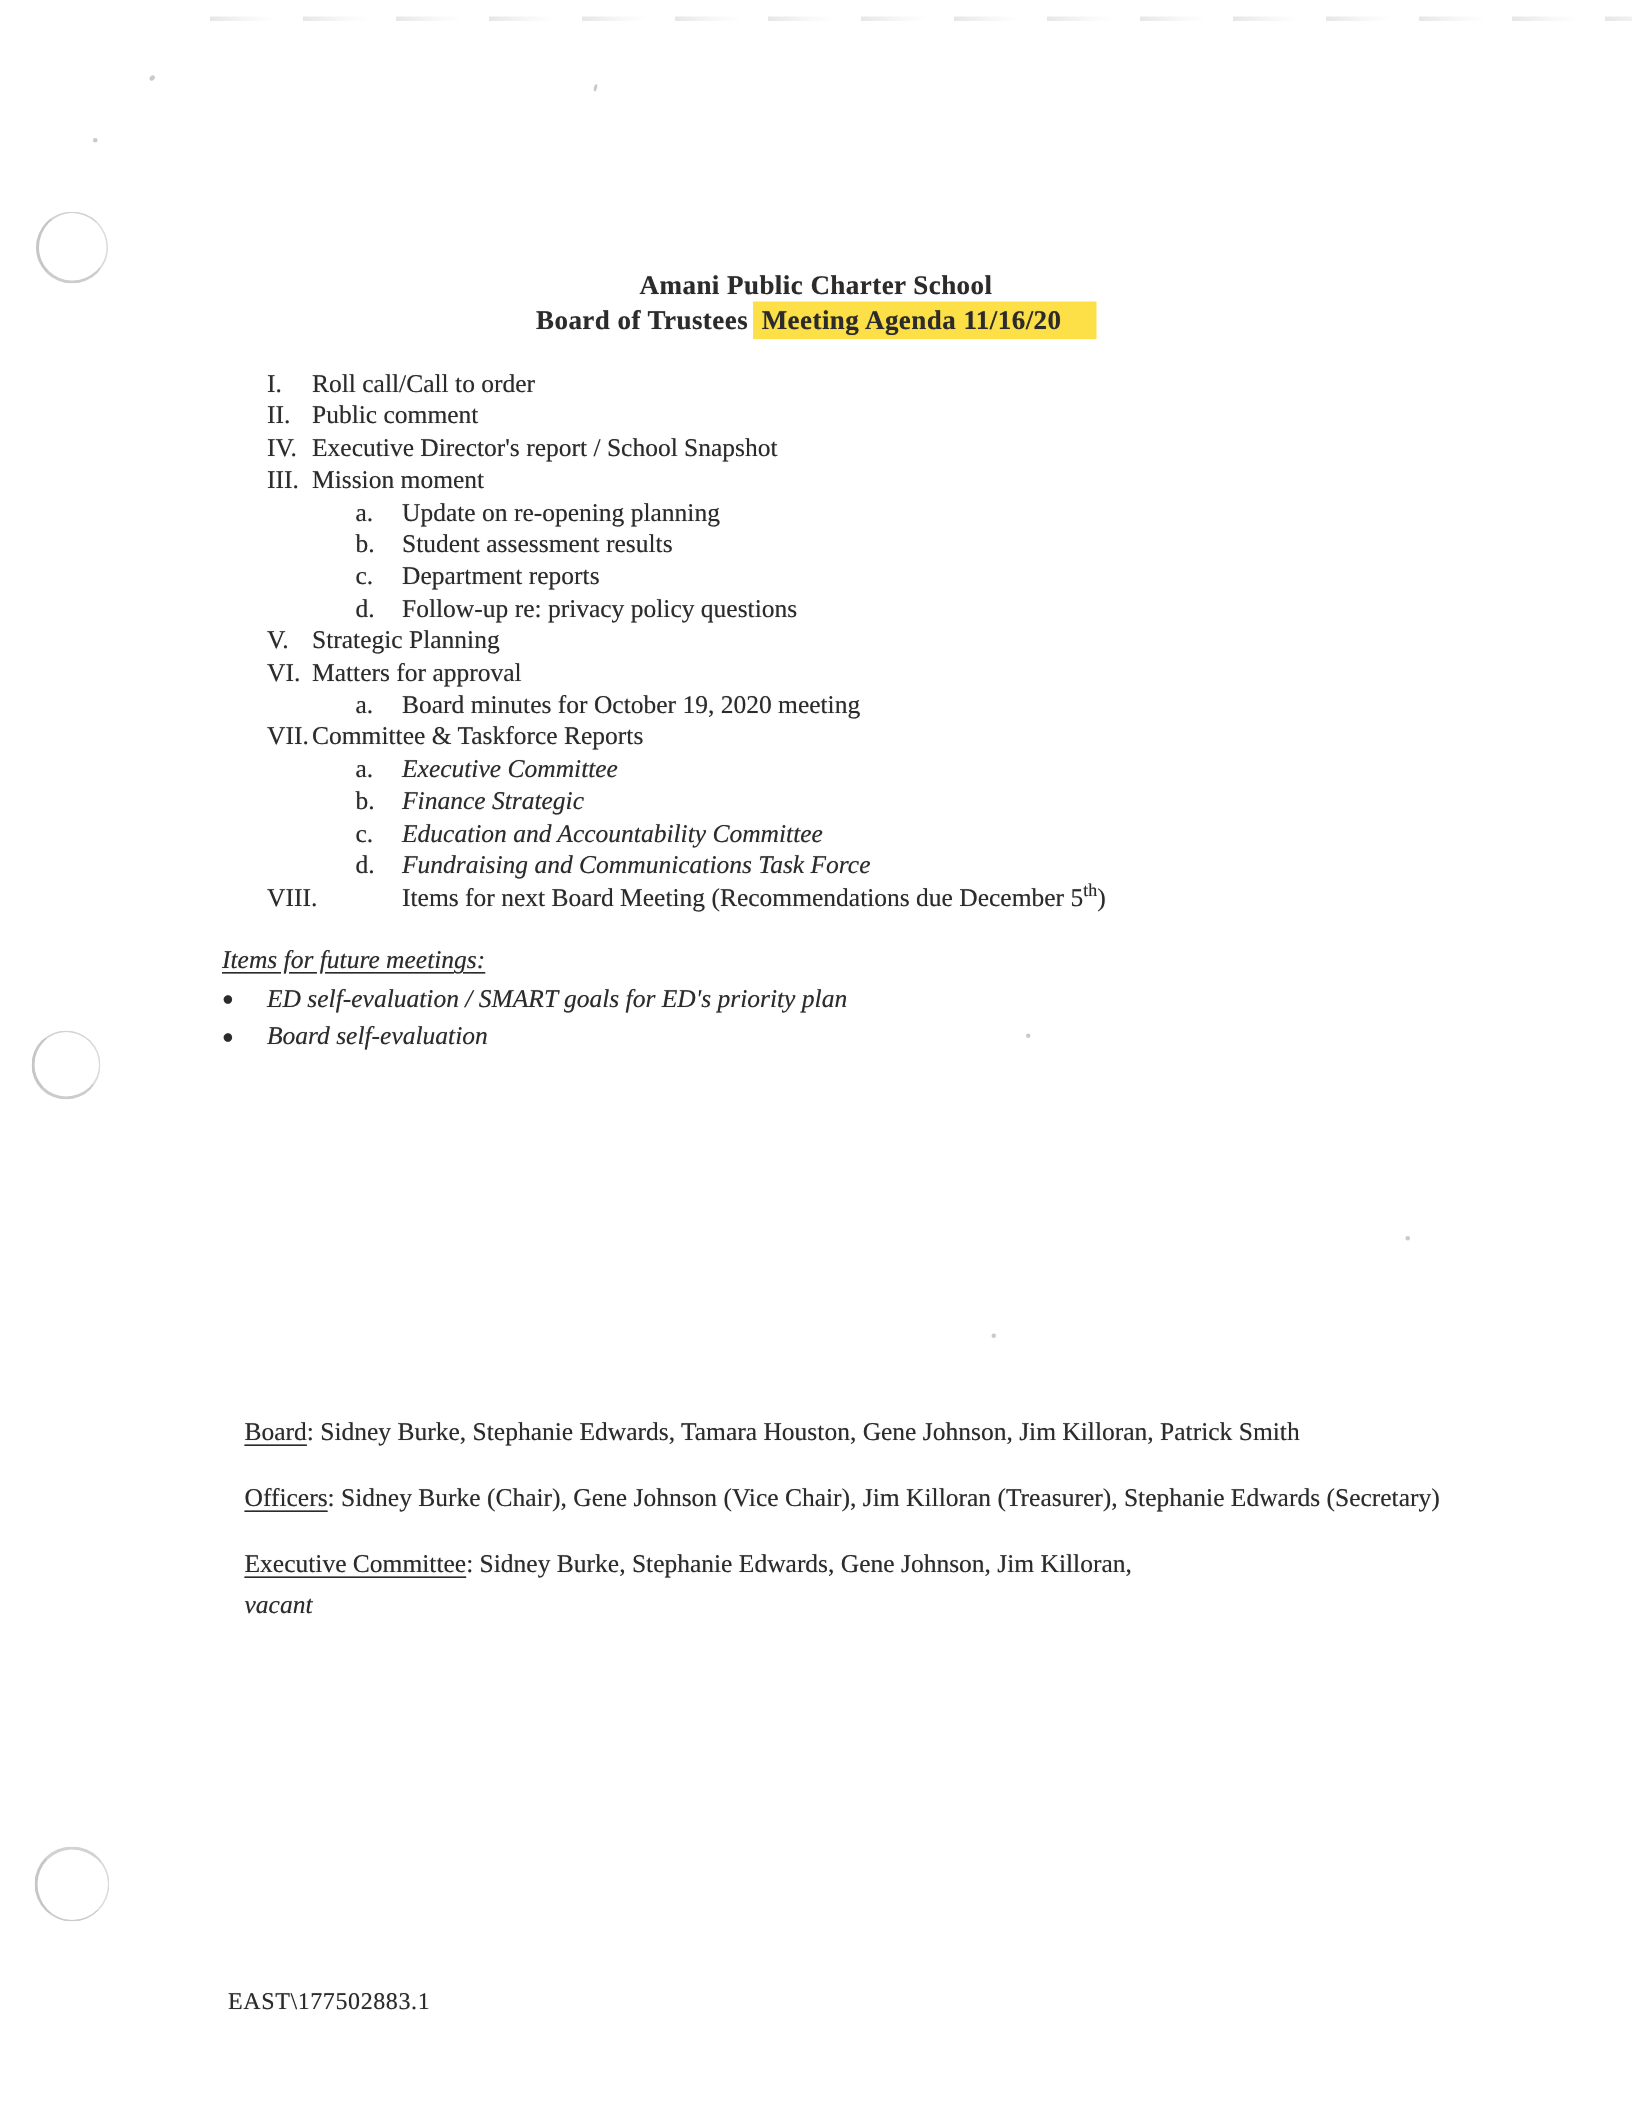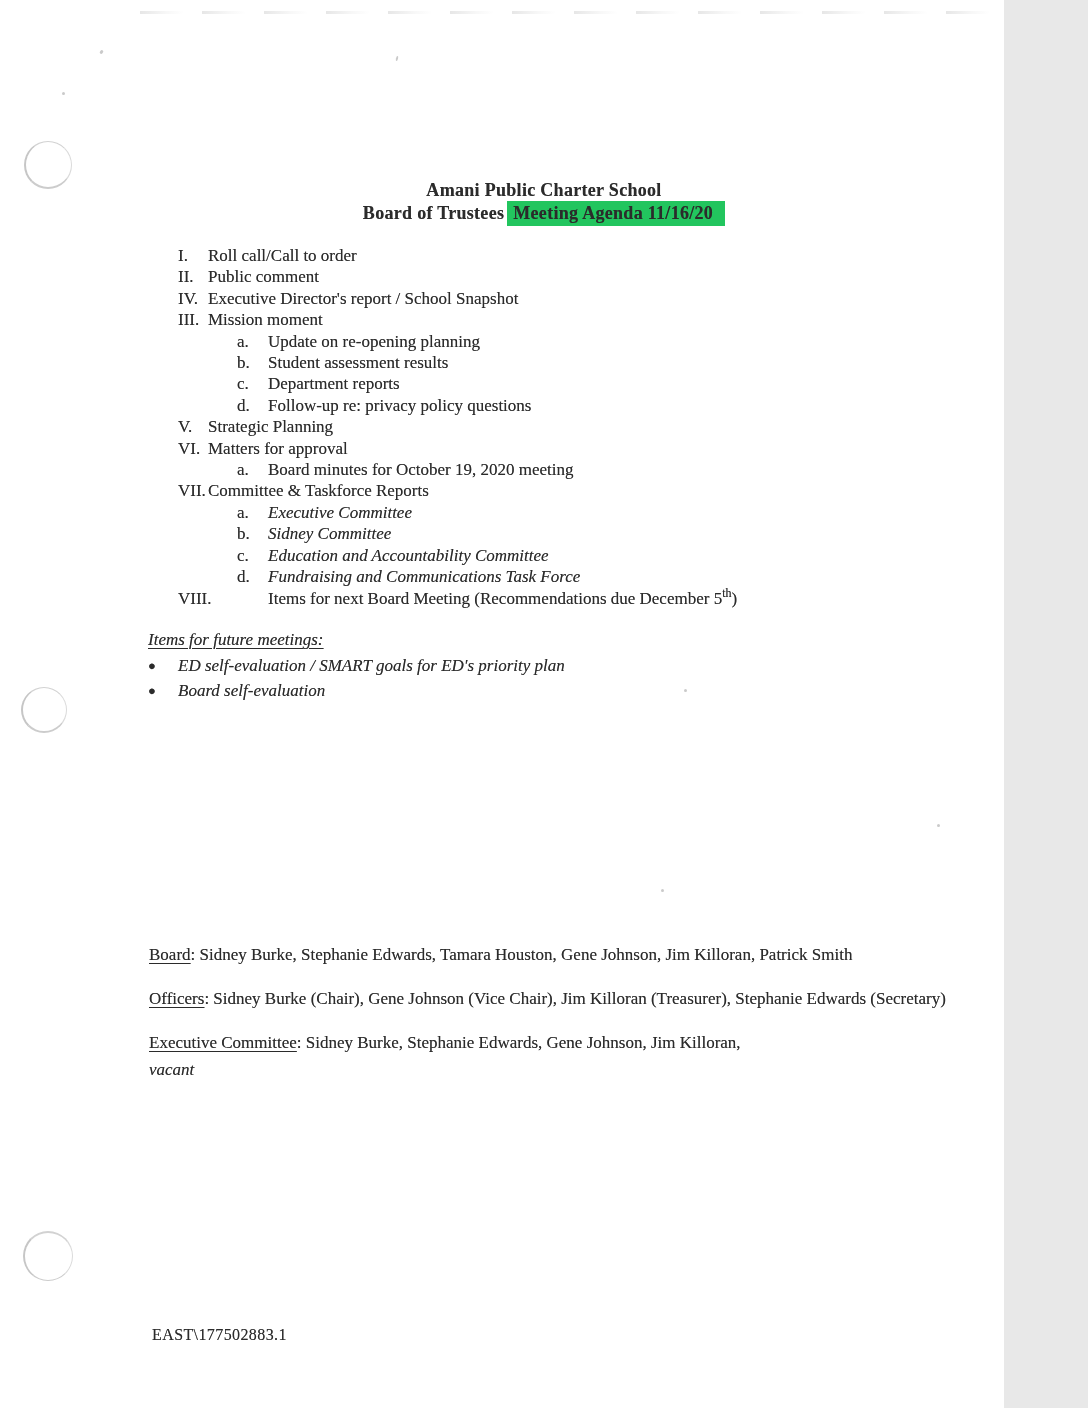--- a/index.html
+++ b/index.html
@@ -1,18 +1,18 @@
 <!DOCTYPE html>
 <html><head>
 <meta charset="utf-8">
 <style>
   html, body { margin: 0; padding: 0; background: #e8e8e8; }
   .page {
     position: relative;
-    width: 1004px;
+    width: 1088px;
     height: 1408px;
     background: #ffffff;
     overflow: hidden;
     font-family: "Liberation Serif", "DejaVu Serif", serif;
     color: #2b2b2b;
   }
   .ink { text-shadow: 0 0 0.5px rgba(45,45,45,0.55); }
 
   
   .scanline {
@@ -36,42 +36,42 @@
   .sp3 { left: 62px;  top: 92px;  width: 3px; height: 3px; }
   .sp4 { left: 684px; top: 689px; width: 3px; height: 3px; }
   .sp5 { left: 937px; top: 824px; width: 3px; height: 3px; }
   .sp6 { left: 661px; top: 889px; width: 3px; height: 3px; }
 
   
   .title-block { position: absolute; top: 179px; left: 0; width: 1088px; text-align: center; }
   .t1 { font-size: 18px; font-weight: bold; line-height: 22px; letter-spacing: 0.3px; }
   .t2 { font-size: 18px; font-weight: bold; line-height: 24px; letter-spacing: 0.3px; }
   .hl {
-    background: #22c55e;
-    padding: 2px 12px 3px 6px;
+    background: #fde047;
+    padding: 2px 23px 3px 6px;
     margin-left: 3px;
   }
 
   
   .agenda { position: absolute; left: 178px; top: 245px; width: 860px; font-size: 17px; line-height: 21.4px; }
   .row { display: flex; }
   .row .m { display: inline-block; min-width: 30px; flex: none; }
   .row.sub { margin-left: 59px; }
   .row.sub .m { min-width: 31px; }
   .row.viii .m { min-width: 90px; }
   .row.it .t, .row.it .m ~ .t { font-style: italic; }
   sup { font-size: 12px; vertical-align: super; line-height: 0; }
 
   
   .future { position: absolute; left: 148px; top: 627px; width: 700px; font-size: 17px; line-height: 25.5px; font-style: italic; }
   .future .heading { text-decoration: underline; text-underline-offset: 3px; }
   .future .row .m { min-width: 30px; font-size: 13px; }
 
   
-  .roster { position: absolute; left: 149px; top: 941px; width: 810px; font-size: 17px; line-height: 27px; }
+  .roster { position: absolute; left: 163px; top: 941px; width: 810px; font-size: 17px; line-height: 27px; }
   .roster p { margin: 0; }
   .roster p + p { margin-top: 17px; }
   .ul { text-decoration: underline; text-underline-offset: 3px; }
   .vacant { font-style: italic; }
 
   
   .footer { position: absolute; left: 152px; top: 1326px; font-size: 16px; letter-spacing: 0.4px; }
 </style>
 </head>
 <body>
@@ -142,21 +142,21 @@
     <div class="row main">
         <span class="m">VII.</span>
         <span class="t">Committee &amp; Taskforce Reports</span>
       </div>
     <div class="row sub it">
         <span class="m">a.</span>
         <span class="t">Executive Committee</span>
       </div>
     <div class="row sub it">
         <span class="m">b.</span>
-        <span class="t">Sidney Committee</span>
+        <span class="t">Finance Strategic</span>
       </div>
     <div class="row sub it">
         <span class="m">c.</span>
         <span class="t">Education and Accountability Committee</span>
       </div>
     <div class="row sub it">
         <span class="m">d.</span>
         <span class="t">Fundraising and Communications Task Force</span>
       </div>
     <div class="row viii">

